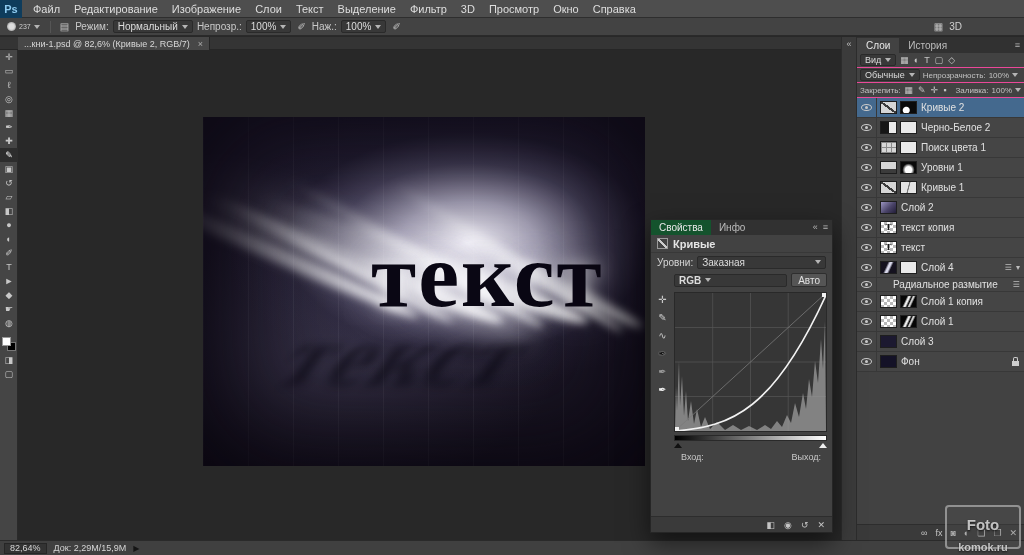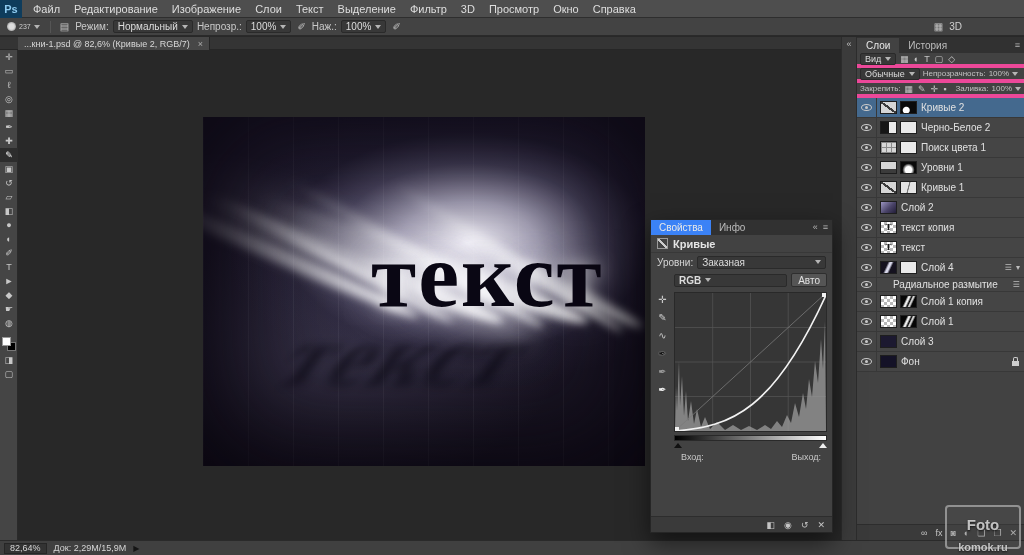--- a/index.html
+++ b/index.html
@@ -80,21 +80,21 @@
   #dockstrip { position:absolute; left:841px; top:37px; width:16px; bottom:15px; background:#3b3b3b;
                border-left:1px solid #2c2c2c; border-right:1px solid #2c2c2c; text-align:center; z-index:3; }
   #dockstrip .collapse { font-size:9px; color:#bbb; line-height:14px; }
 
   
   #dock { position:absolute; left:857px; top:37px; width:167px; bottom:15px; background:#424242; z-index:3; }
   .d-tabs { height:16px; background:#313131; display:flex; align-items:flex-end; position:relative; }
   .d-tab { padding:2px 9px 2px; font-size:10px; color:#bdbdbd; }
   .d-tab.active { background:#424242; color:#e8e8e8; }
   .d-menu { position:absolute; right:4px; top:3px; font-size:9px; color:#b5b5b5; }
-  .d-row { height:15px; display:flex; align-items:center; padding:0 3px; gap:3px; border-bottom:4px solid #ec4899;
+  .d-row { height:15px; display:flex; align-items:center; padding:0 3px; gap:3px; border-bottom:1px solid #ec4899;
            font-size:9px; }
   .d-row .ctrl { height:12px; font-size:9px; }
   .fl-ico { font-size:9px; color:#c5c5c5; padding:0 1px; }
   .tiny-label { font-size:8px; color:#c3c3c3; }
   .d-list { position:absolute; left:0; right:0; top:61px; }
   .lrow { height:20px; display:flex; align-items:center; background:#454545; border-bottom:1px solid #383838; }
   .lrow.selected { background:#44698e; }
   .lrow.small { height:14px; }
   .eye-cell { width:20px; height:100%; display:flex; align-items:center; justify-content:center;
               border-right:1px solid #383838; flex:none; }
@@ -132,21 +132,21 @@
                        border:1px solid #cfcfcf; border-bottom:none; border-radius:2px 2px 0 0; }
   .d-bottom { position:absolute; left:0; right:0; bottom:0; height:16px; background:#3a3a3a; border-top:1px solid #2d2d2d;
               display:flex; align-items:center; justify-content:flex-end; gap:8px; padding-right:7px;
               font-size:9px; color:#c5c5c5; }
 
   
   #props { position:absolute; left:650px; top:219px; width:183px; height:314px; background:#424242;
            border:1px solid #262626; box-shadow:0 10px 24px rgba(0,0,0,.55); z-index:5; }
   .p-header { height:15px; background:#313131; display:flex; align-items:flex-end; position:relative; }
   .p-tab { padding:2px 8px; font-size:10px; color:#bdbdbd; }
-  .p-tab.active { background:#3b82f6; color:#e8e8e8; }
+  .p-tab.active { background:#14532d; color:#e8e8e8; }
   .p-hicons { position:absolute; right:4px; top:2px; display:flex; gap:5px; font-size:9px; color:#b5b5b5; }
   .p-title { height:18px; display:flex; align-items:center; gap:5px; padding:0 6px; font-size:11px;
              font-weight:bold; border-bottom:1px solid #383838; color:#e4e4e4; }
   .curves-ico { width:11px; height:11px; border:1px solid #9a9a9a; flex:none;
                 background:linear-gradient(to top right, transparent 44%, #ccc 44% 56%, transparent 56%); }
   .p-preset { height:18px; display:flex; align-items:center; gap:4px; padding:0 6px; font-size:10px; }
   .p-preset .ctrl { flex:1; justify-content:space-between; }
   .p-channel { position:absolute; left:23px; top:53px; width:153px; display:flex; gap:4px; align-items:center; }
   .p-channel .ctrl { flex:1; justify-content:flex-start;font-weight:bold; }
   .btn { background:#555; border:1px solid #2e2e2e; border-radius:2px; font-size:10px; color:#e0e0e0;

